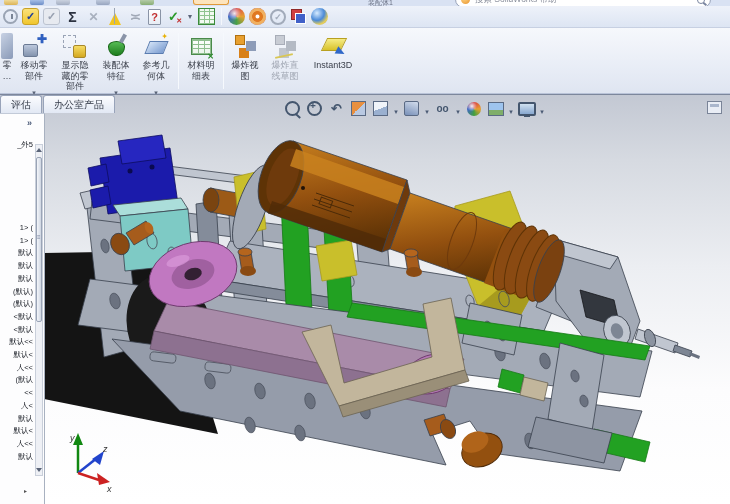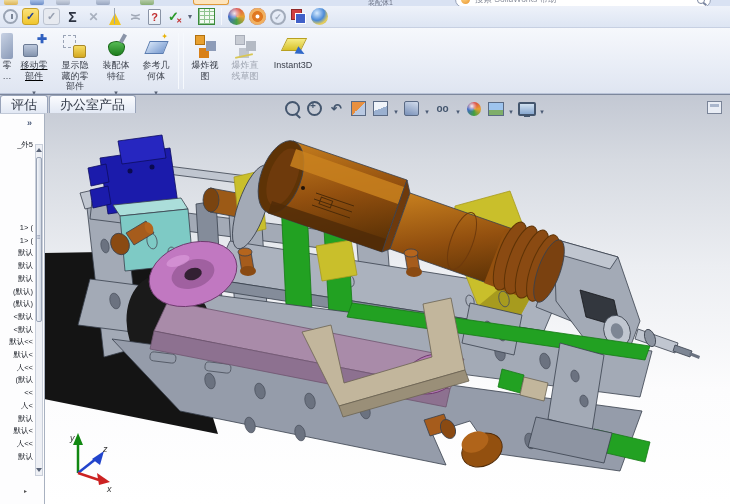--- a/index.html
+++ b/index.html
@@ -74,21 +74,21 @@
   .cm-bom::before{content:"";position:absolute;left:3px;top:5px;width:19px;height:15px;border:1px solid #4a8a4a;background:repeating-linear-gradient(0deg,#8fbe8f 0 1px,transparent 1px 4.5px),repeating-linear-gradient(90deg,#8fbe8f 0 1px,transparent 1px 6px),linear-gradient(#ffffff,#eaf4ea);}
   .cm-bom::after{content:"✕";position:absolute;right:0;bottom:-2px;font-size:8px;font-weight:bold;color:#2a8a2a;}
   .cm-explode::before{content:"";position:absolute;left:3px;top:2px;width:8px;height:8px;background:#e8a030;border:1px solid #b07010;box-shadow:11px 6px 0 #8d9cb8,4px 13px 0 #d88018;}
   .cm-explsk::before{content:"";position:absolute;left:3px;top:2px;width:8px;height:8px;background:#c8ccd4;border:1px solid #a8adb8;box-shadow:11px 6px 0 #b4bac4,4px 13px 0 #c0c5ce;}
   .cm-explsk::after{content:"";position:absolute;left:3px;bottom:2px;width:18px;height:2px;background:#d8c654;transform:rotate(-12deg);}
   .cm-i3d::before{content:"";position:absolute;left:4px;top:5px;width:18px;height:11px;background:linear-gradient(#f6ec84,#d8c22a);border:1px solid #b8a020;transform:skewX(-26deg);}
   .cm-i3d::after{content:"";position:absolute;right:1px;bottom:3px;width:0;height:0;border-left:9px solid #3068c8;border-top:4px solid transparent;border-bottom:4px solid transparent;transform:rotate(28deg);}
 
   
   .tab-row{position:absolute;left:0;top:94px;width:200px;height:19px;display:flex;align-items:flex-end;z-index:6;}
-  .tab{height:18px;padding:0 10px;display:flex;align-items:center;font-size:13px;color:#333a48;background:linear-gradient(#fbfcfe,#e2e8f4);border:1px solid #98a3b9;border-bottom:none;border-radius:3px 3px 0 0;margin-right:1px;white-space:nowrap;}
+  .tab{height:18px;padding:0 10px;display:flex;align-items:center;font-size:10px;color:#333a48;background:linear-gradient(#fbfcfe,#e2e8f4);border:1px solid #98a3b9;border-bottom:none;border-radius:3px 3px 0 0;margin-right:1px;white-space:nowrap;}
 
   
   .viewport{position:absolute;left:0;top:94px;width:730px;height:410px;background:linear-gradient(180deg,#c3c8d3 0%,#d6dae1 16%,#eceef2 42%,#fcfcfd 72%,#ffffff 100%);border-top:1px solid #7d879c;overflow:hidden;}
   .viewport svg{position:absolute;left:0;top:0;}
 
   
   .hud{position:absolute;left:283px;top:4px;display:flex;align-items:center;gap:3px;z-index:5;}
   .hud-ic{width:19px;height:19px;position:relative;display:flex;align-items:center;justify-content:center;flex:0 0 auto;}
   .hud-caret{width:6px;text-align:center;}
   .hud-caret::before{content:"▾";font-size:7px;color:#4a5a74;}
@@ -172,21 +172,21 @@
     <span class="qi q-compare"></span>
     <span class="qi q-sphere"></span>
   </div>
 
   <div class="command-manager">
     <div class="cm-btn" style="width:14px;overflow:hidden;">
       <span class="cm-ic cm-insert"></span>
       <span class="cm-label">零
 …</span>
     </div>
-    <div class="cm-btn" style="width:40px;text-decoration:underline;">
+    <div class="cm-btn" style="width:40px;">
       <span class="cm-ic cm-move"></span>
       <span class="cm-label">移动零
 部件</span>
       <span class="cm-caret"></span>
     </div>
     <div class="cm-btn" style="width:42px;">
       <span class="cm-ic cm-show-hidden"></span>
       <span class="cm-label">显示隐
 藏的零
 部件</span>
@@ -197,20 +197,25 @@
 特征</span>
       <span class="cm-caret"></span>
     </div>
     <div class="cm-btn" style="width:40px;">
       <span class="cm-ic cm-refgeo"></span>
       <span class="cm-label">参考几
 何体</span>
       <span class="cm-caret"></span>
     </div>
     <span class="cm-sep"></span>
+    <div class="cm-btn" style="width:40px;">
+      <span class="cm-ic cm-bom"></span>
+      <span class="cm-label">材料明
+细表</span>
+    </div>
     <span class="cm-sep"></span>
     <div class="cm-btn" style="width:38px;">
       <span class="cm-ic cm-explode"></span>
       <span class="cm-label">爆炸视
 图</span>
     </div>
     <div class="cm-btn disabled" style="width:42px;">
       <span class="cm-ic cm-explsk"></span>
       <span class="cm-label">爆炸直
 线草图</span>

